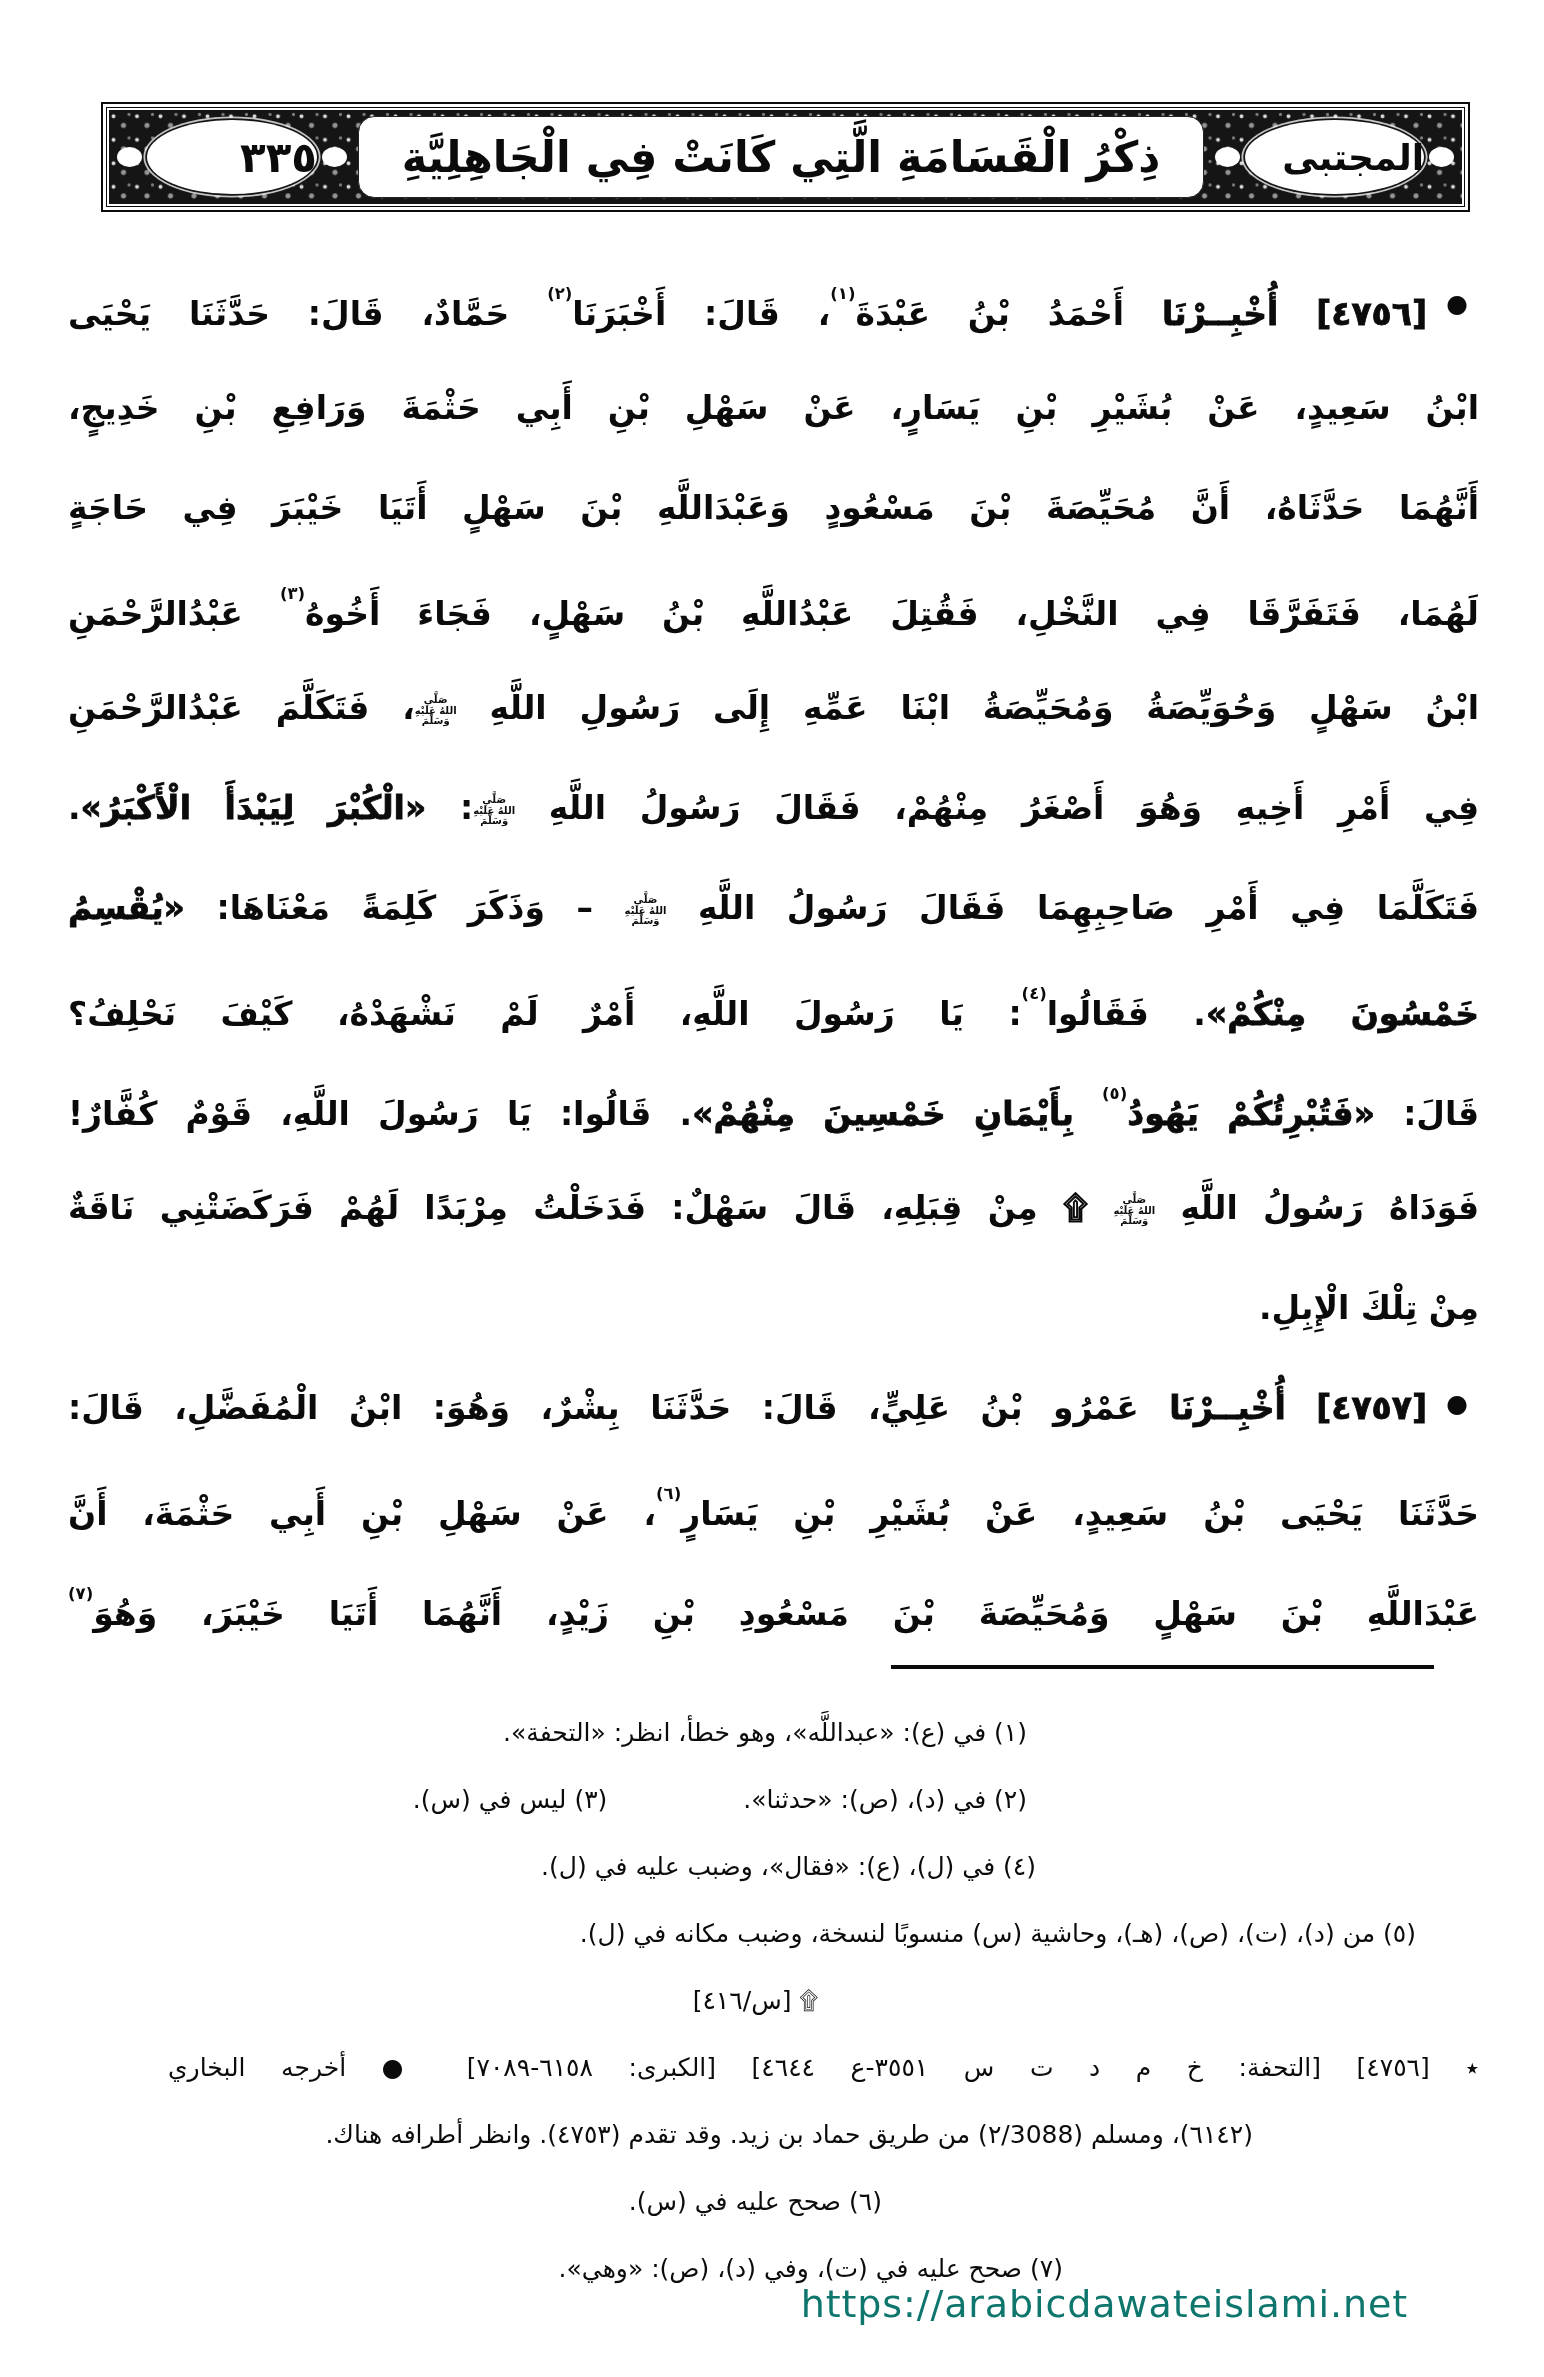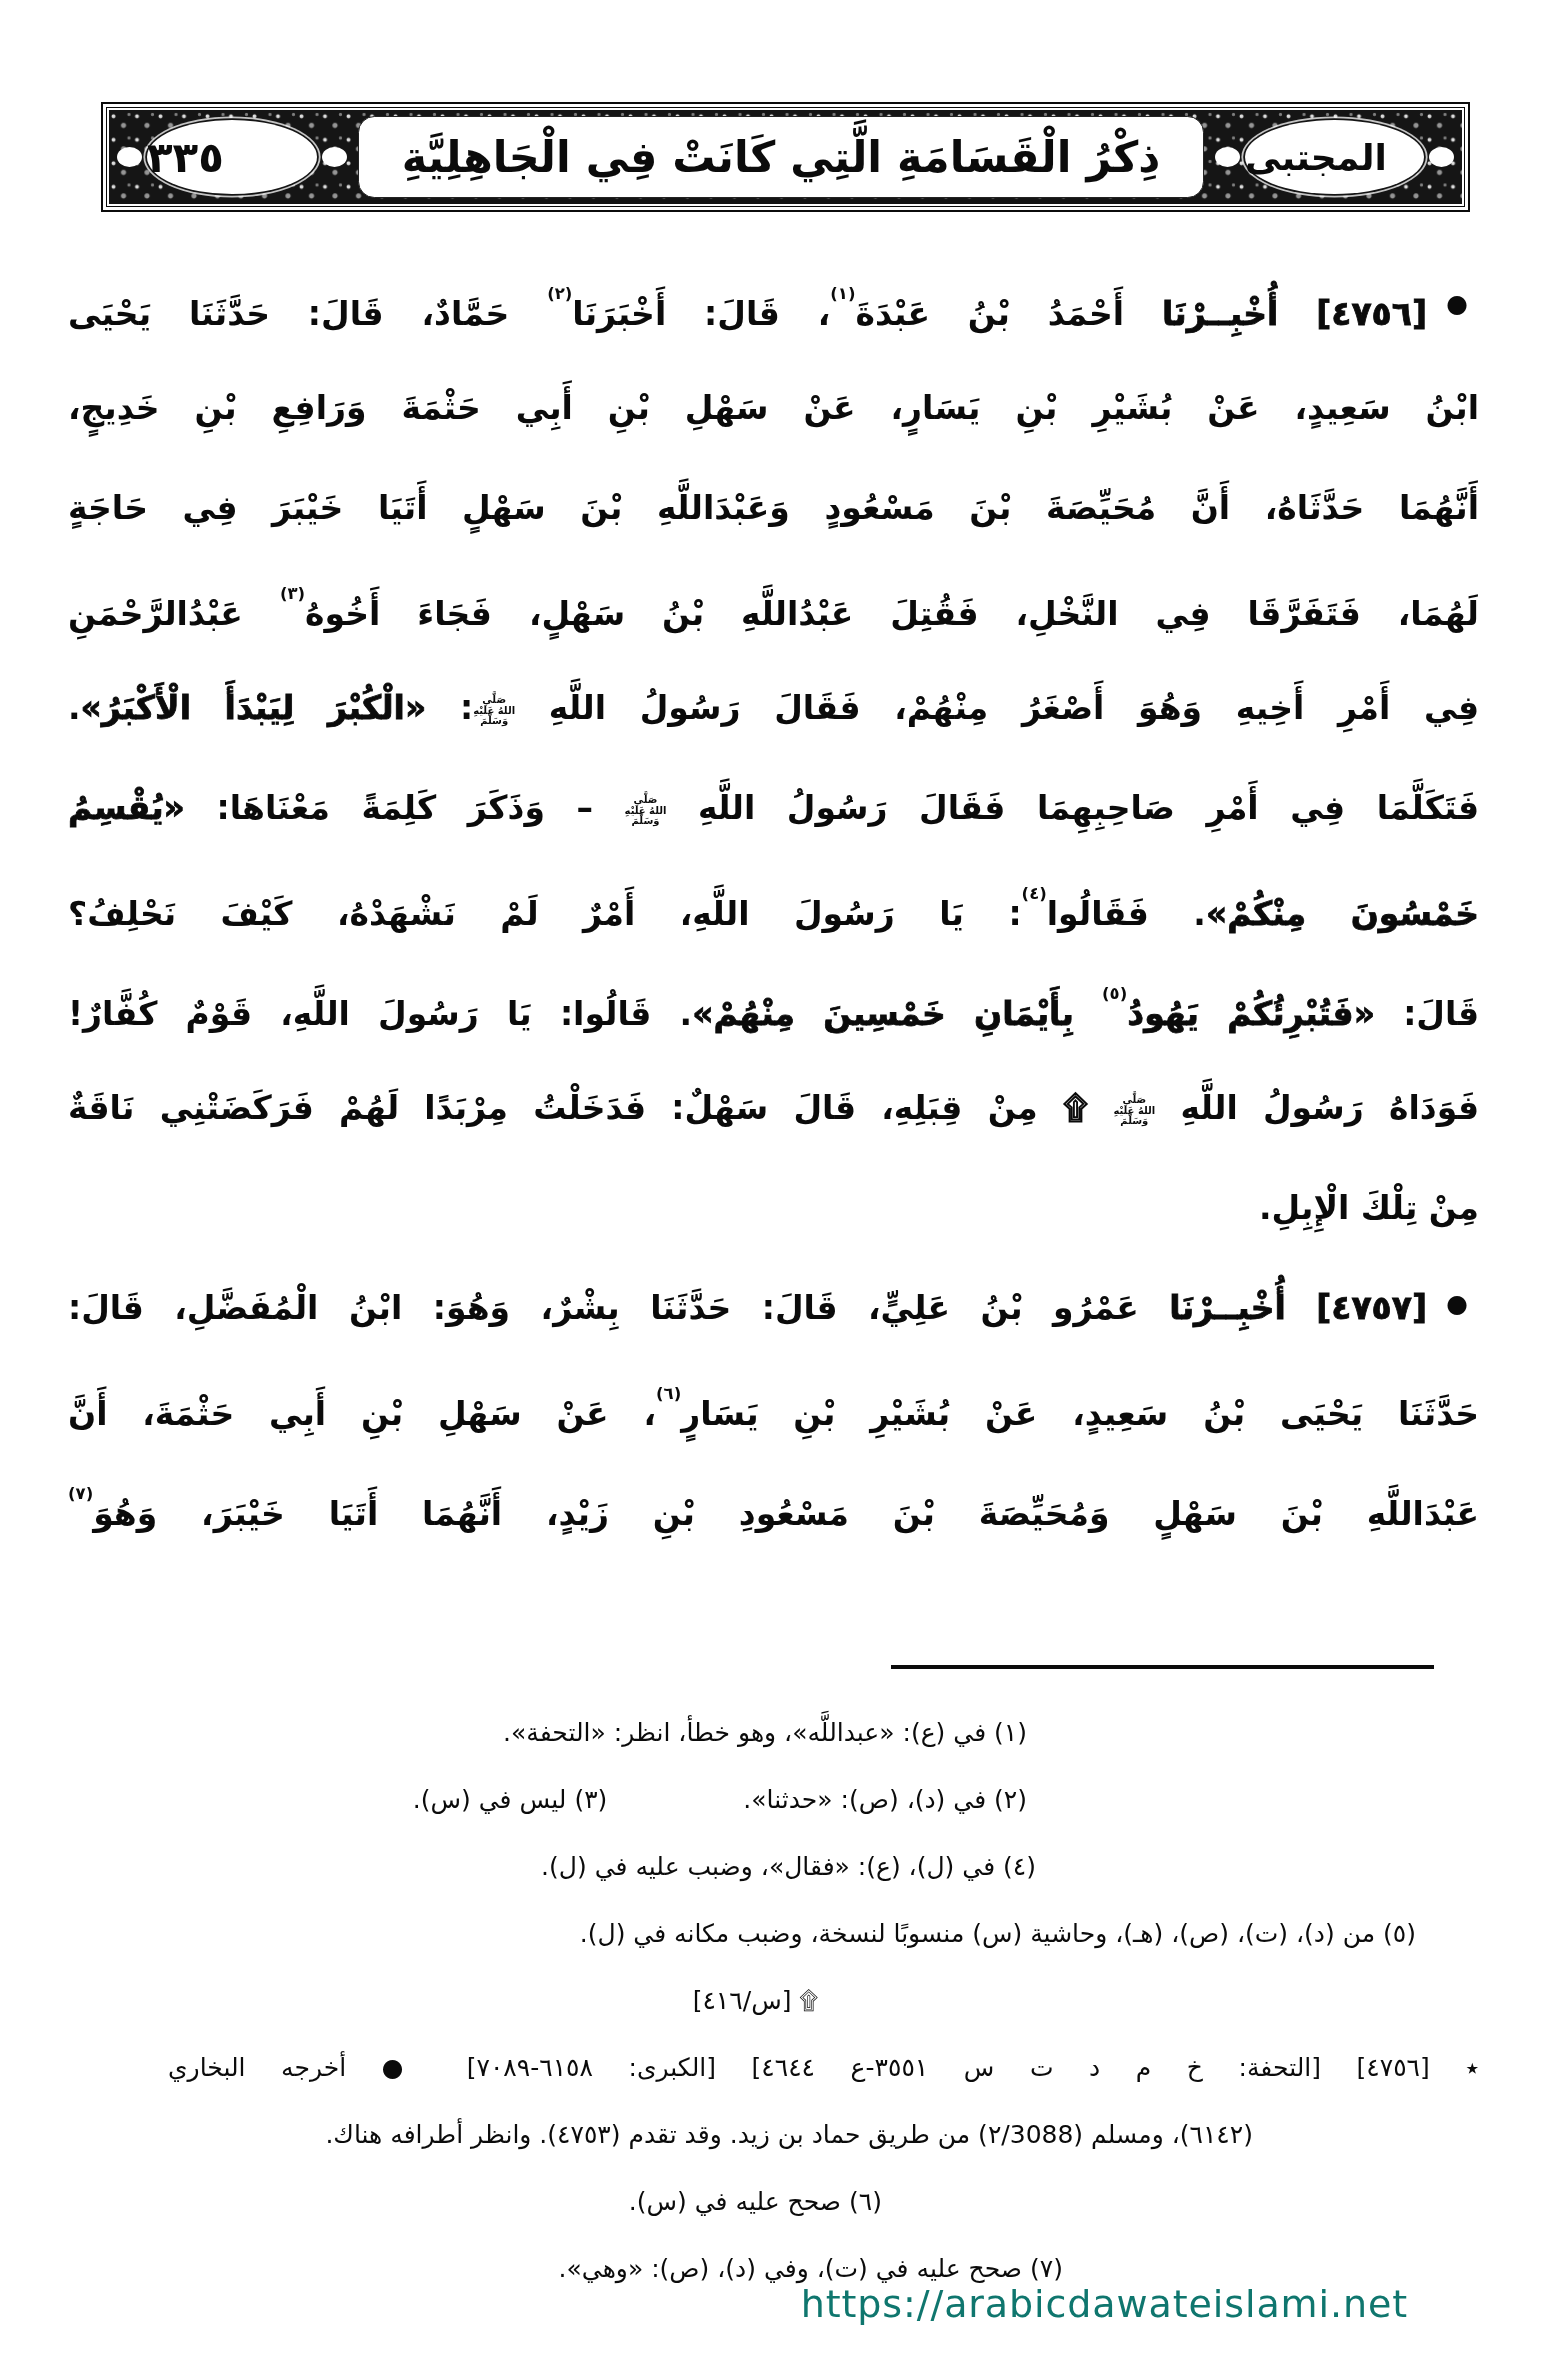--- a/index.html
+++ b/index.html
@@ -19,21 +19,21 @@
     background-image:
       radial-gradient(circle at 4.5px 6.3px, rgba(255,255,255,.85) 1.4px, transparent 2.4px),
       radial-gradient(circle at 14.5px 15.4px, rgba(255,255,255,.55) 2px, transparent 3.1px),
       radial-gradient(circle at 20px 4.5px, rgba(255,255,255,.45) 1.2px, transparent 2px);
     background-size:23.5px 23.5px;
     display:flex;align-items:center;direction:ltr;
   }
   .orn-cell{display:flex;align-items:center;gap:5.4px;padding:0 7.2px;height:100%;}
   .dot{width:25px;height:20px;border-radius:50%;background:#fff;flex:0 0 auto;}
   .cartouche{
-    background:#fff;border-radius:50%;display:flex;align-items:center;justify-content:flex-start;
+    background:#fff;border-radius:50%;display:flex;align-items:center;justify-content:flex-end;
     height:74px;box-shadow:0 0 0 1.8px #151515, 0 0 0 3.6px rgba(255,255,255,.75);
   }
   .page-num{width:170px;font-size:42px;font-weight:bold;}
   .book-name{width:179px;font-size:36px;font-weight:bold;}
   .title-panel{
     flex:1;height:calc(100% - 11px);margin:0 3.6px;background:#fff;border:0.9px solid #222;
     border-radius:16.3px;display:flex;align-items:center;justify-content:center;
     font-size:43px;font-weight:bold;box-sizing:border-box;
   }
   
@@ -92,20 +92,21 @@
     </div>
   </div>
 
   <div class="body-text">
       <div class="paragraph">
         <span class="bullet">●</span>
         <div class="body-line first"><span class="hl">[٤٧٥٦] أُخْبِــرْنَا</span> أَحْمَدُ بْنُ عَبْدَةَ<sup class="fnref">(١)</sup>، قَالَ: أَخْبَرَنَا<sup class="fnref">(٢)</sup> حَمَّادٌ، قَالَ: حَدَّثَنَا يَحْيَى</div>
         <div class="body-line">ابْنُ سَعِيدٍ، عَنْ بُشَيْرِ بْنِ يَسَارٍ، عَنْ سَهْلِ بْنِ أَبِي حَثْمَةَ وَرَافِعِ بْنِ خَدِيجٍ،</div>
         <div class="body-line">أَنَّهُمَا حَدَّثَاهُ، أَنَّ مُحَيِّصَةَ بْنَ مَسْعُودٍ وَعَبْدَاللَّهِ بْنَ سَهْلٍ أَتَيَا خَيْبَرَ فِي حَاجَةٍ</div>
         <div class="body-line">لَهُمَا، فَتَفَرَّقَا فِي النَّخْلِ، فَقُتِلَ عَبْدُاللَّهِ بْنُ سَهْلٍ، فَجَاءَ أَخُوهُ<sup class="fnref">(٣)</sup> عَبْدُالرَّحْمَنِ</div>
+        <div class="body-line">ابْنُ سَهْلٍ وَحُوَيِّصَةُ وَمُحَيِّصَةُ ابْنَا عَمِّهِ إِلَى رَسُولِ اللَّهِ <span class="saw">صَلَّى اللهُ عَلَيْهِ وَسَلَّمَ</span>، فَتَكَلَّمَ عَبْدُالرَّحْمَنِ</div>
         <div class="body-line">فِي أَمْرِ أَخِيهِ وَهُوَ أَصْغَرُ مِنْهُمْ، فَقَالَ رَسُولُ اللَّهِ <span class="saw">صَلَّى اللهُ عَلَيْهِ وَسَلَّمَ</span>: <span class="hl">«الْكُبْرَ لِيَبْدَأَ الْأَكْبَرُ»</span>.</div>
         <div class="body-line">فَتَكَلَّمَا فِي أَمْرِ صَاحِبِهِمَا فَقَالَ رَسُولُ اللَّهِ <span class="saw">صَلَّى اللهُ عَلَيْهِ وَسَلَّمَ</span> – وَذَكَرَ كَلِمَةً مَعْنَاهَا: <span class="hl">«يُقْسِمُ</span></div>
         <div class="body-line"><span class="hl">خَمْسُونَ مِنْكُمْ»</span>. فَقَالُوا<sup class="fnref">(٤)</sup>: يَا رَسُولَ اللَّهِ، أَمْرٌ لَمْ نَشْهَدْهُ، كَيْفَ نَحْلِفُ؟</div>
         <div class="body-line">قَالَ: <span class="hl">«فَتُبْرِئُكُمْ يَهُودُ</span><sup class="fnref">(٥)</sup> <span class="hl">بِأَيْمَانِ خَمْسِينَ مِنْهُمْ»</span>. قَالُوا: يَا رَسُولَ اللَّهِ، قَوْمٌ كُفَّارٌ!</div>
         <div class="body-line">فَوَدَاهُ رَسُولُ اللَّهِ <span class="saw">صَلَّى اللهُ عَلَيْهِ وَسَلَّمَ</span> ۩ مِنْ قِبَلِهِ، قَالَ سَهْلٌ: فَدَخَلْتُ مِرْبَدًا لَهُمْ فَرَكَضَتْنِي نَاقَةٌ</div>
         <div class="body-line no-just">مِنْ تِلْكَ الْإِبِلِ.</div>
       </div>
       <div class="paragraph">
         <span class="bullet">●</span>
         <div class="body-line first"><span class="hl">[٤٧٥٧] أُخْبِــرْنَا</span> عَمْرُو بْنُ عَلِيٍّ، قَالَ: حَدَّثَنَا بِشْرٌ، وَهُوَ: ابْنُ الْمُفَضَّلِ، قَالَ:</div>

